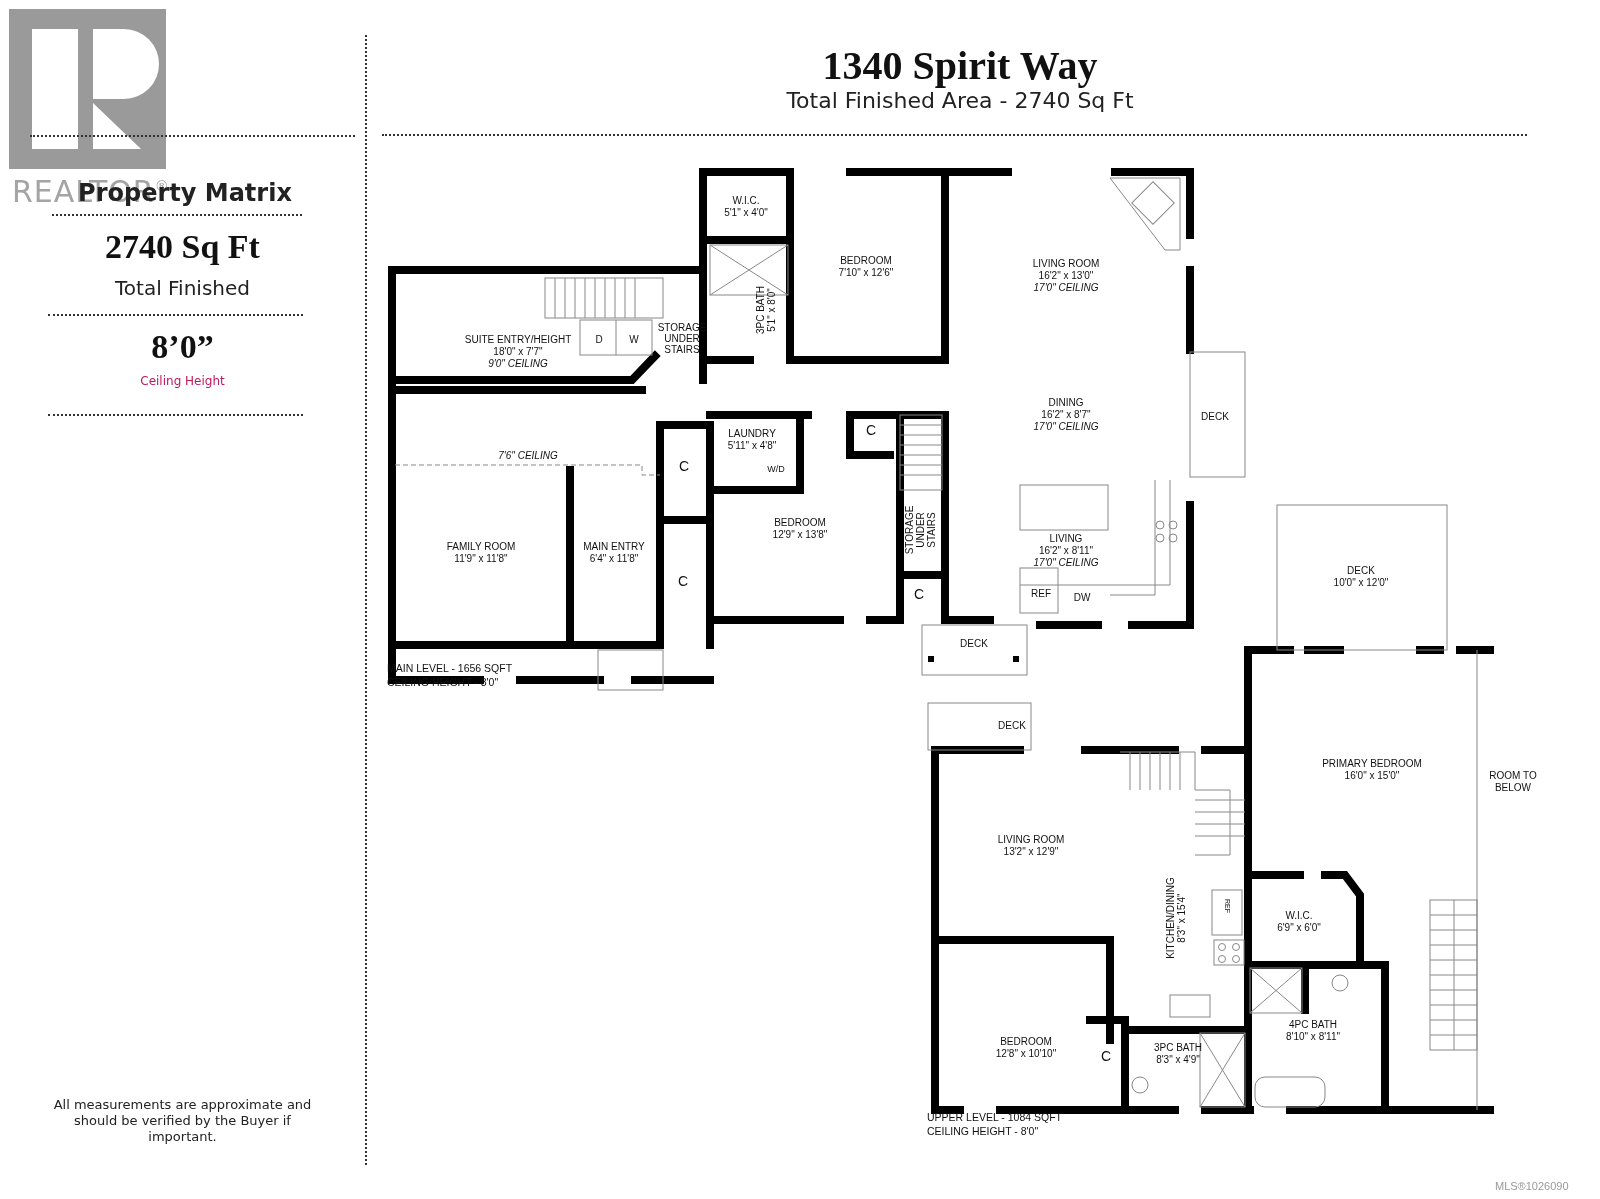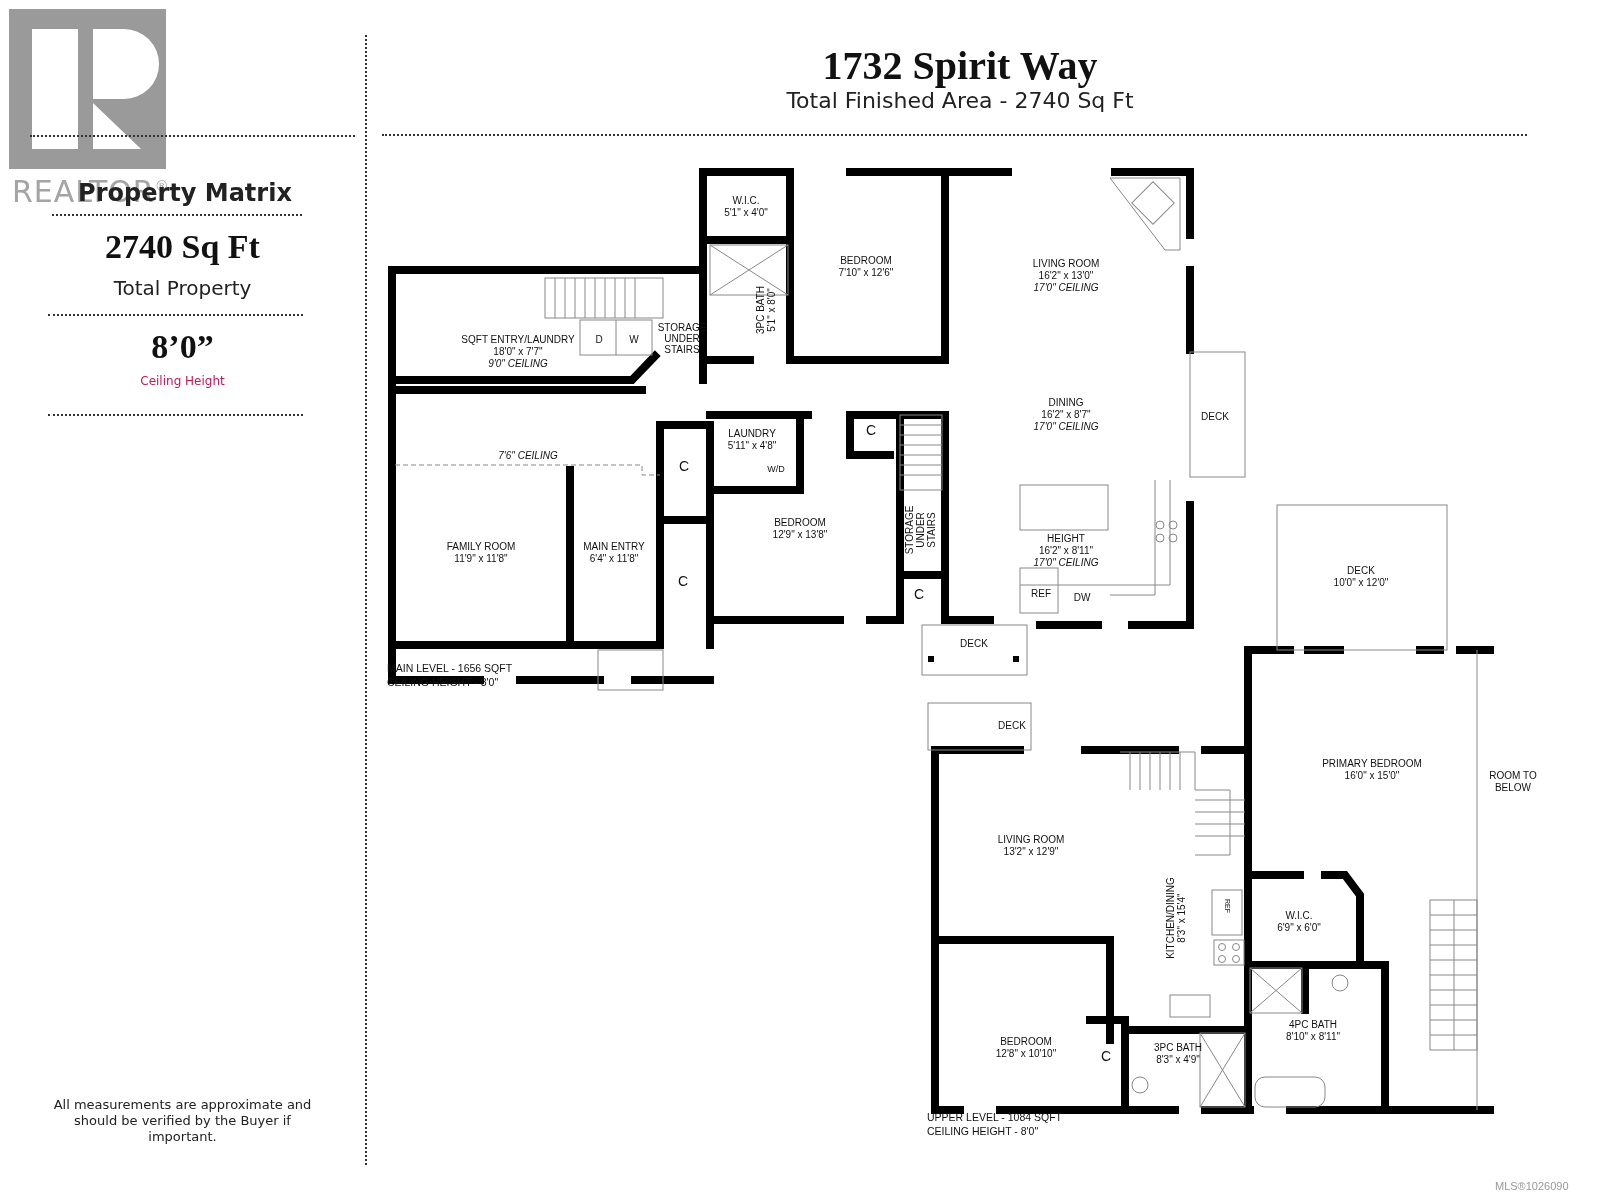--- a/index.html
+++ b/index.html
@@ -28,31 +28,31 @@
   </svg>
 </div>
 <div class="abs sans" style="left:12px;top:174px;font-size:30px;color:#a4a4a4;letter-spacing:1px;">
   <span>REALTOR</span><sup style="font-size:14px;">®</sup>
 </div>
 
 <div class="dots-h" style="left:30px;top:135px;width:325px;"></div>
 <div class="abs sans center" style="left:60px;top:179px;width:250px;font-size:24px;font-weight:bold;color:#222;">Property Matrix</div>
 <div class="dots-h" style="left:52px;top:214px;width:250px;"></div>
 <div class="abs serif center" style="left:30px;top:228px;width:305px;font-size:34px;color:#111;text-align:center;">2740 Sq Ft</div>
-<div class="abs sans center" style="left:30px;top:276px;width:305px;font-size:20px;color:#222;">Total Property</div>
+<div class="abs sans center" style="left:30px;top:276px;width:305px;font-size:20px;color:#222;">Total Finished</div>
 <div class="dots-h" style="left:48px;top:314px;width:255px;"></div>
 <div class="abs serif center" style="left:30px;top:328px;width:305px;font-size:34px;color:#111;">8’0”</div>
 <div class="abs sans center" style="left:30px;top:374px;width:305px;font-size:12px;color:#be185d;">Ceiling Height</div>
 <div class="dots-h" style="left:48px;top:414px;width:255px;"></div>
 
 <div class="abs sans center" style="left:40px;top:1097px;width:285px;font-size:13px;line-height:16px;color:#222;">All measurements are approximate and should be verified by the Buyer if important.</div>
 
 <div class="dots-v" style="left:365px;top:35px;height:1130px;"></div>
 
-<div class="abs serif center" style="left:660px;top:42px;width:600px;font-size:40px;color:#111;">1732 Spirit Way</div>
+<div class="abs serif center" style="left:660px;top:42px;width:600px;font-size:40px;color:#111;">1340 Spirit Way</div>
 <div class="abs sans center" style="left:660px;top:88px;width:600px;font-size:22px;color:#222;">Total Finished Area - 2740 Sq Ft</div>
 <div class="dots-h" style="left:382px;top:134px;width:1145px;"></div>
 
 <svg width="1600" height="1199" viewBox="0 0 1600 1199">
   <g fill="none" stroke="#000" stroke-width="8" stroke-linecap="square">
 
     <path d="M392 270 H703"></path>
     <path d="M392 270 V680"></path>
     <path d="M392 380 H632 L655 356"></path>
     <path d="M392 390 H642"></path>
@@ -201,21 +201,21 @@
 <div class="vlbl" style="left:766px;top:310px;">
   <div>3PC BATH</div>
   <div>5'1" x 8'0"</div>
 </div>
 <div class="lbl" style="left:1066px;top:258px;">
   <div>LIVING ROOM</div>
   <div>16'2" x 13'0"</div>
   <div class="it">17'0" CEILING</div>
 </div>
 <div class="lbl" style="left:518px;top:334px;">
-  <div>SQFT ENTRY/LAUNDRY</div>
+  <div>SUITE ENTRY/HEIGHT</div>
   <div>18'0" x 7'7"</div>
   <div class="it">9'0" CEILING</div>
 </div>
 <div class="lbl" style="left:599px;top:334px;">D</div>
 <div class="lbl" style="left:634px;top:334px;">W</div>
 <div class="lbl" style="left:682px;top:322px;line-height:11px;">
   <div>STORAGE</div>
   <div>UNDER</div>
   <div>STAIRS</div>
 </div>
@@ -246,21 +246,21 @@
 <div class="lbl" style="left:800px;top:517px;">
   <div>BEDROOM</div>
   <div>12'9" x 13'8"</div>
 </div>
 <div class="vlbl" style="left:920px;top:530px;">
   <div>STORAGE</div>
   <div>UNDER</div>
   <div>STAIRS</div>
 </div>
 <div class="lbl" style="left:1066px;top:533px;">
-  <div>HEIGHT</div>
+  <div>LIVING</div>
   <div>16'2" x 8'11"</div>
   <div class="it">17'0" CEILING</div>
 </div>
 <div class="lbl" style="left:1041px;top:588px;">REF</div>
 <div class="lbl" style="left:1082px;top:592px;">DW</div>
 <div class="lbl" style="left:974px;top:638px;">DECK</div>
 <div class="lbl-left" style="left:387px;top:661px;">
   <div>MAIN LEVEL - 1656 SQFT</div>
   <div>CEILING HEIGHT - 8'0"</div>
 </div>

